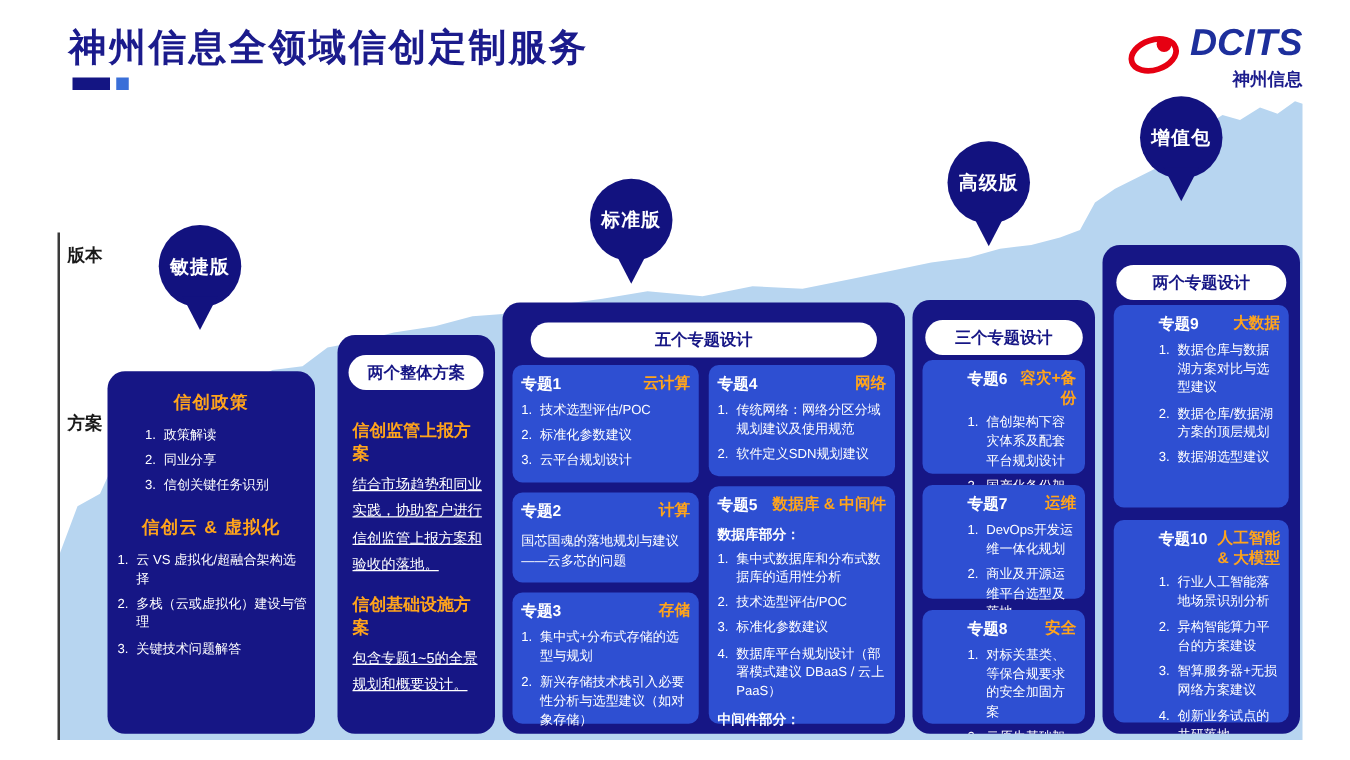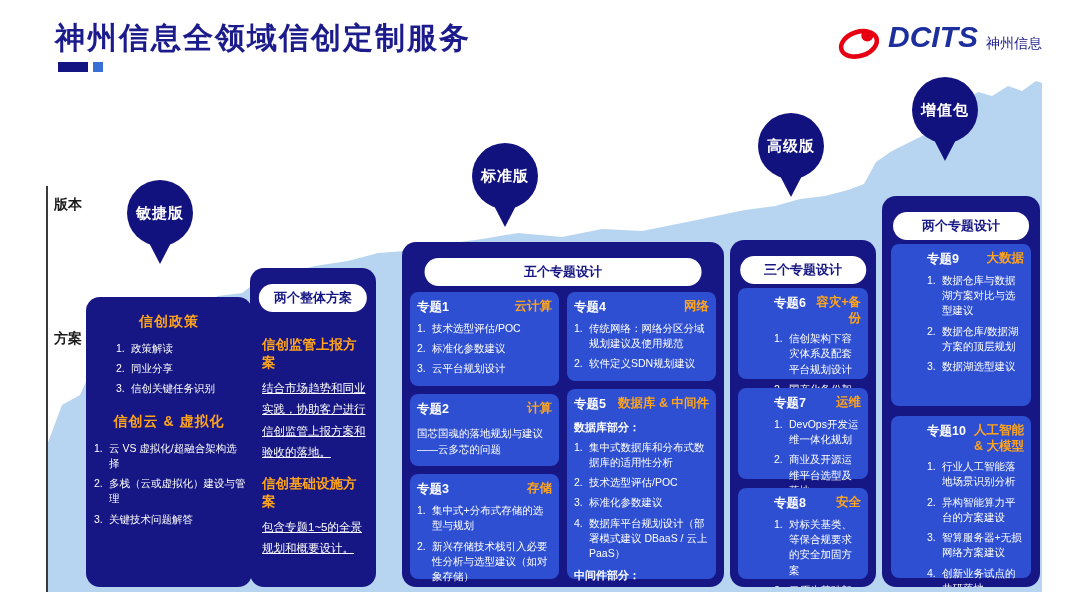--- a/index.html
+++ b/index.html
@@ -7,23 +7,23 @@
          font-family:"Liberation Sans","DejaVu Sans",sans-serif;}
 
   
   .title{position:absolute;left:55px;top:18px;font-size:30px;font-weight:bold;
          color:#1b1b8c;letter-spacing:2px;z-index:5;}
   .title-bars{position:absolute;left:58px;top:62px;z-index:5;display:flex;align-items:center;}
   .bar1{width:30px;height:10px;background:#141583;}
   .bar2{width:10px;height:10px;background:#3a6fd8;margin-left:5px;}
   .logo{position:absolute;right:38px;top:20px;z-index:5;display:flex;align-items:flex-start;}
   .logo svg{width:46px;height:46px;margin-right:6px;}
-  .logo-text{display:flex;flex-direction:row;align-items:center;}
+  .logo-text{display:flex;flex-direction:column;align-items:flex-end;}
   .brand{font-size:30px;font-weight:bold;font-style:italic;color:#1d2f9c;line-height:1;}
-  .subbrand{font-size:14px;font-weight:normal;color:#1b1b8c;margin-top:15px;margin-left:8px;}
+  .subbrand{font-size:14px;font-weight:bold;color:#1b1b8c;margin-top:5px;margin-left:8px;}
 
   
   .mountain{position:absolute;left:0;top:0;z-index:0;}
   .axis-line{position:absolute;left:46px;top:186px;width:2px;height:406px;background:#3a3a3a;z-index:1;}
   .axis-label{position:absolute;left:54px;font-size:14px;font-weight:bold;color:#1a1a1a;z-index:1;}
   #lab-version{top:196px;}
   #lab-plan{top:330px;}
 
   
   .pin{position:absolute;width:66px;height:66px;border-radius:50%;background:#12127f;
@@ -34,21 +34,21 @@
        border-top:27px solid #12127f;}
   #pin-agile{left:127px;top:180px;}
   #pin-standard{left:472px;top:143px;}
   #pin-advanced{left:758px;top:113px;}
   #pin-addon{left:912px;top:77px;}
 
   
   .panel{position:absolute;background:#161685;border-radius:14px;color:#fff;z-index:2;
          box-sizing:border-box;overflow:hidden;}
   #panel1{left:86px;top:297px;width:166px;height:290px;}
-  #panel2{left:250px;top:268px;width:126px;height:319px;}
+  #panel2{left:270px;top:268px;width:126px;height:319px;}
   #panel3{left:402px;top:242px;width:322px;height:345px;}
   #panel4{left:730px;top:240px;width:146px;height:347px;}
   #panel5{left:882px;top:196px;width:158px;height:391px;}
 
   .pill{position:absolute;top:16px;left:50%;transform:translateX(-50%);
         background:#ffffff;color:#161685;font-weight:bold;font-size:13px;
         border-radius:15px;padding:5px 0;width:86%;text-align:center;white-space:nowrap;z-index:3;}
 
   
   .p1-title{color:#ffa41b;text-align:center;font-weight:bold;font-size:14px;margin-top:16px;letter-spacing:1px;}

